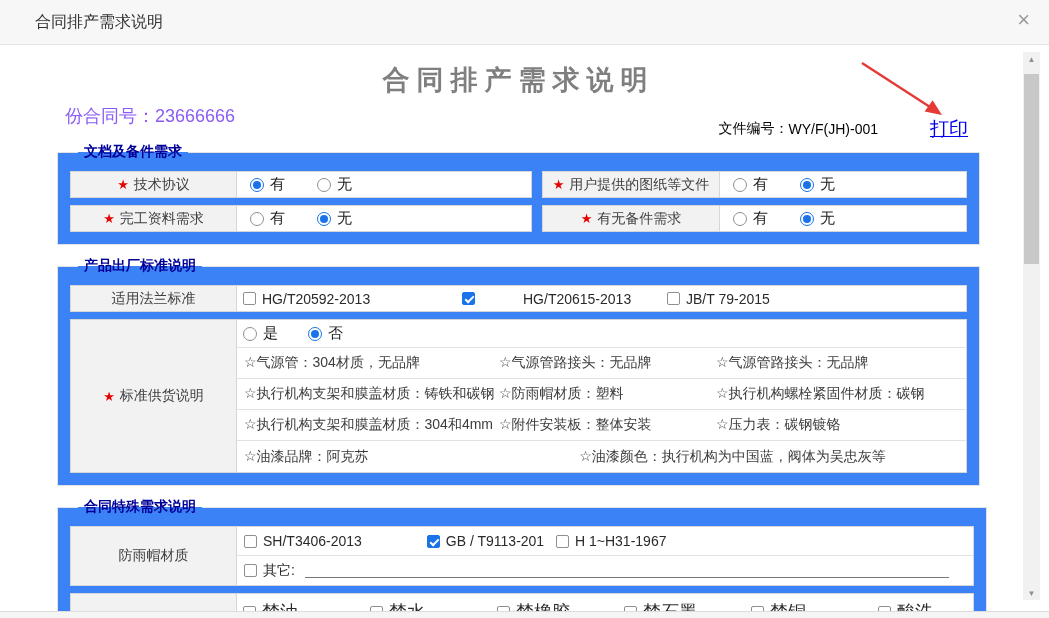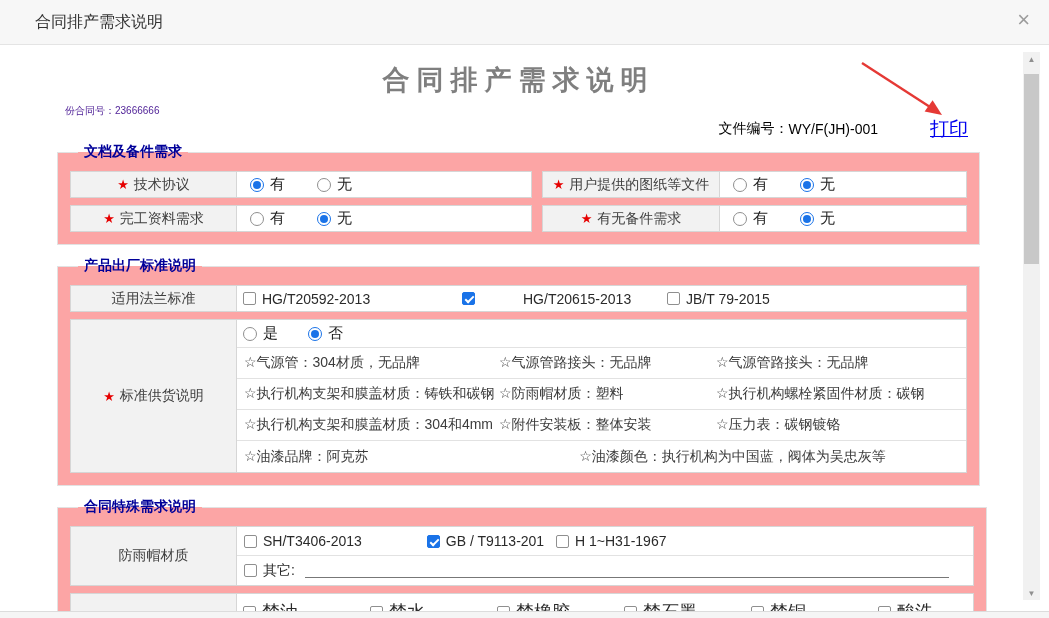--- a/index.html
+++ b/index.html
@@ -10,25 +10,25 @@
   }
   
   .titlebar{position:absolute;top:0;left:0;width:100%;height:45px;background:#f7f7f7;
     border-bottom:1px solid #e4e4e4;display:flex;align-items:center;z-index:6;}
   .titlebar .t{margin-left:35px;font-size:16px;color:#333;}
   .close{position:absolute;right:19px;top:9px;font-size:22px;color:#9c9c9c;cursor:pointer;line-height:1;}
   
   .main{position:absolute;left:57px;top:45px;width:923px;}
   .heading{margin-top:17px;text-align:center;font-size:27px;font-weight:bold;color:#7f7f7f;letter-spacing:7px;}
   .infoblock{position:relative;height:40px;margin-top:5px;}
-  .contract{position:absolute;left:8px;top:1px;font-size:10px;color:#4c1d95;}
+  .contract{position:absolute;left:8px;top:1px;font-size:18px;color:#8b5cf6;}
   .meta{position:absolute;right:12px;bottom:1px;font-size:14px;color:#000;display:flex;align-items:center;}
   .print{margin-left:52px;color:#0000ee;text-decoration:underline;font-size:19px;cursor:pointer;}
   
-  fieldset{border:1px solid #e2e2e2;padding:10px 12px 12px;background:#fca5a5;}
+  fieldset{border:1px solid #e2e2e2;padding:10px 12px 12px;background:#3b82f6;}
   .fs2,.fs3{margin-top:12px;}
   legend{font-size:14px;font-weight:bold;color:#000099;padding:0 6px;margin-left:8px;}
   
   .grid2{display:grid;grid-template-columns:462px 1fr;column-gap:10px;row-gap:7px;}
   .frow{display:flex;border:1px solid #d6d6d6;height:27px;background:#fff;align-items:stretch;}
   .fl{width:166px;flex:none;background:#f2f2f2;border-right:1px solid #d6d6d6;display:flex;
       align-items:center;justify-content:center;font-size:14px;color:#404040;gap:5px;}
   .grid2 .frow:nth-child(even) .fl{width:177px;}
   .star{color:#e60000;font-size:13px;}
   .fv{flex:1;display:flex;align-items:center;padding-left:13px;background:#fff;}

